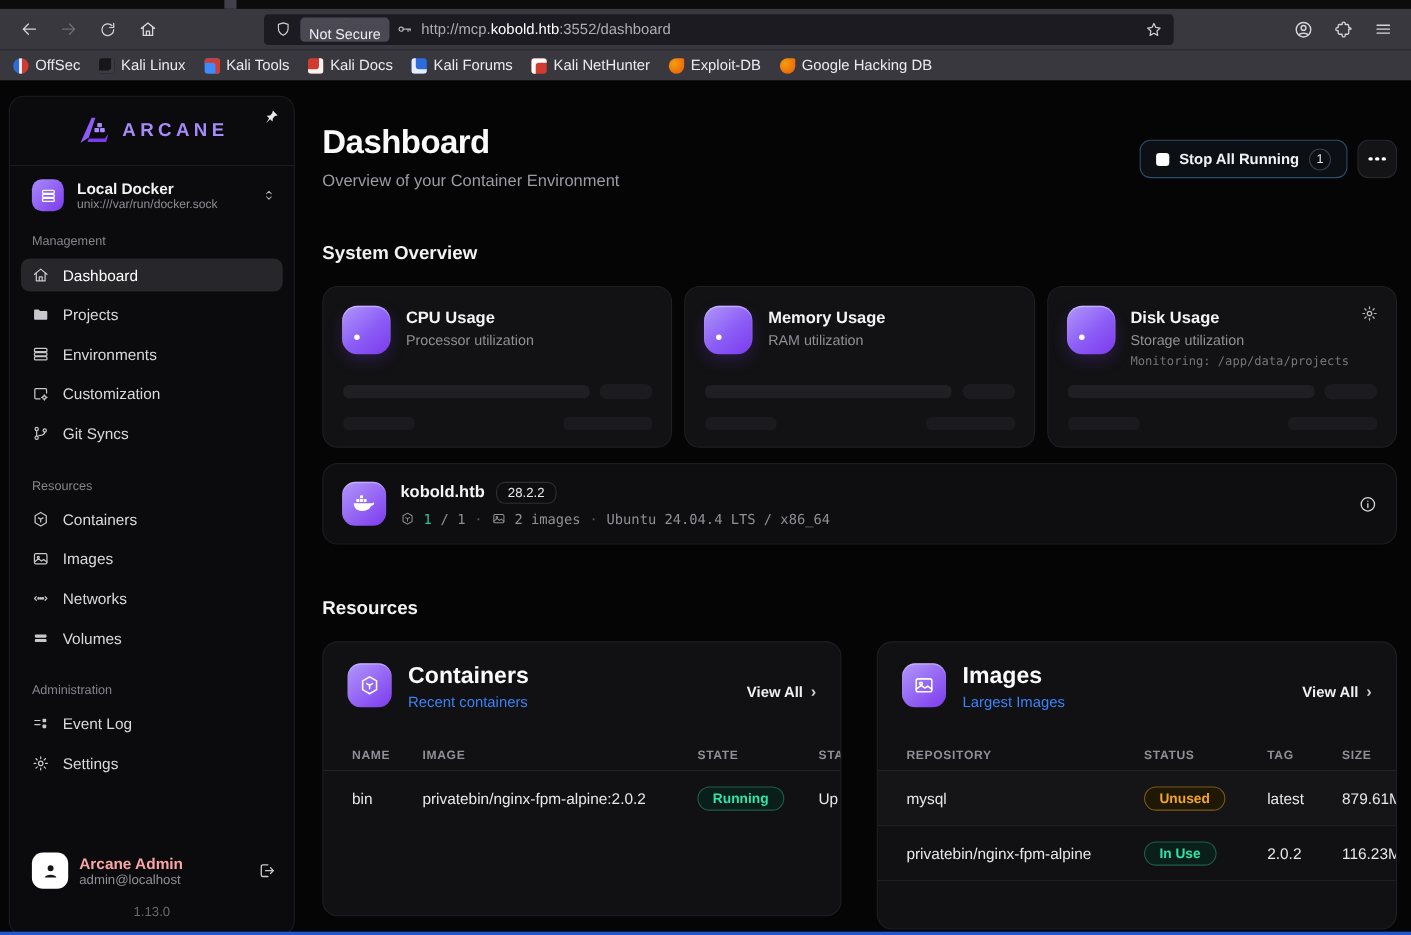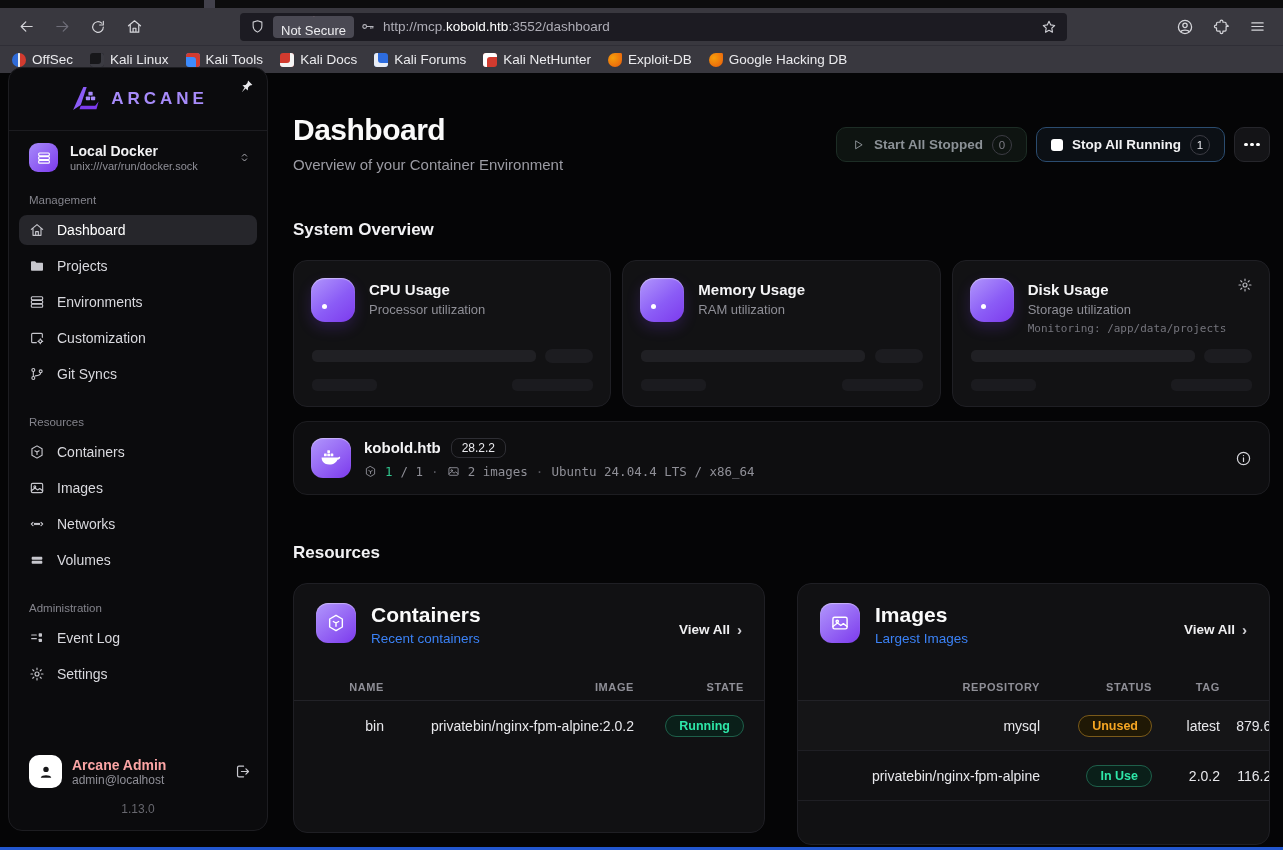--- a/index.html
+++ b/index.html
@@ -27,21 +27,21 @@
   .bm-ic { width:14px; height:14px; border-radius:3px; flex:0 0 auto; }
   .bm-ic.offsec { border-radius:50%; background:linear-gradient(90deg,#2f6bd8 40%,#e8eaed 40% 60%,#d23b2f 60%); }
   .bm-ic.kali { background:#17171a; box-shadow:inset -3px -3px 0 #3b3b42; }
   .bm-ic.ktools { background:#3d8bfd; box-shadow:inset -4px 4px 0 #d23b2f; }
   .bm-ic.kdocs { background:#d23b2f; box-shadow:inset -4px -4px 0 #f4f4f4; }
   .bm-ic.kforums { background:#2d6cdf; box-shadow:inset 4px -4px 0 #e9edf5; }
   .bm-ic.knh { background:#d23b2f; box-shadow:inset 4px 4px 0 #fff; }
   .bm-ic.edb, .bm-ic.ghdb { background:radial-gradient(circle at 35% 35%, #f59e0b, #e8590c); border-radius:50% 10% 50% 50%; }
 
   
-  .sidebar { position:absolute; left:8px; top:67px; width:260px; height:764px; background:#0b0b0d; border:1px solid #1d1d21; border-radius:14px; display:flex; flex-direction:column; overflow:hidden; }
+  .sidebar { position:absolute; left:8px; top:87px; width:260px; height:764px; background:#0b0b0d; border:1px solid #1d1d21; border-radius:14px; display:flex; flex-direction:column; overflow:hidden; }
   .brand-row { position:relative; height:63px; display:flex; align-items:center; justify-content:center; gap:9px; border-bottom:1px solid #1c1c20; }
   .wordmark { color:#a78bfa; font-size:17px; font-weight:800; letter-spacing:4px; }
   .pin { position:absolute; right:13px; top:11px; color:#e8e8ec; }
   .env-row { display:flex; align-items:center; gap:12px; padding:12px 16px 12px 20px; }
   .env-ic { width:29px; height:29px; border-radius:9px; background:linear-gradient(135deg,#a78bfa,#7c3aed); display:flex; align-items:center; justify-content:center; color:#fff; }
   .env-name { font-size:14px; font-weight:700; color:#f2f2f4; }
   .env-sock { font-size:11px; color:#8f8f97; margin-top:1px; }
   .env-chevrons { margin-left:auto; color:#b9b9c0; }
   .sec-label { font-size:11.5px; color:#84848c; padding:10px 20px 6px; }
   .nav-item { display:flex; align-items:center; gap:12px; height:30px; margin:3px 10px; padding:0 10px; border-radius:8px; color:#d9d9de; font-size:14px; }
@@ -101,21 +101,21 @@
   .res-row { display:flex; gap:32px; margin-top:20px; align-items:flex-start; }
   .res-card { background:#111113; border:1px solid #1f1f24; border-radius:14px; overflow:hidden; }
   .card-containers { width:472px; height:250px; }
   .card-images { width:473px; height:262px; }
   .card-head { display:flex; gap:15px; padding:19px 22px 0 22px; }
   .cicon { width:40px; height:40px; border-radius:12px; background:linear-gradient(140deg,#b197fc,#7c3aed); box-shadow:inset 0 1px 1px rgba(255,255,255,.4); display:flex; align-items:center; justify-content:center; color:#fff; flex:0 0 auto; }
   .card-title { font-size:21px; font-weight:800; color:#fafafa; }
   .card-sub { font-size:13.5px; color:#3b82f6; margin-top:4px; }
   .view-all { margin-left:auto; display:flex; align-items:center; gap:7px; margin-top:10px; color:#f0f0f2; font-size:13.5px; font-weight:600; }
   .va-ch { color:#cfcfd4; font-size:15px; }
-  .tbl { margin-top:27px;text-align:right; }
+  .tbl { margin-top:27px; }
   .trow { display:flex; align-items:center; }
   .thead { height:28px; border-bottom:1px solid #222227; }
   .th { font-size:11px; font-weight:600; letter-spacing:.6px; color:#8f8f97; white-space:nowrap; }
   .td { font-size:14px; color:#e8e8ec; white-space:nowrap; }
   .c-col1 { width:90px; padding-left:26px; flex:0 0 auto; }
   .c-col2 { width:250px; flex:0 0 auto; }
   .c-col3 { width:110px; flex:0 0 auto; }
   .c-col4 { width:120px; flex:0 0 auto; }
   .i-col1 { width:242px; padding-left:26px; flex:0 0 auto; }
   .i-col2 { width:112px; flex:0 0 auto; }
@@ -384,27 +384,20 @@
   </aside>
 
   <main class="main">
 
     <div class="head-row">
       <div>
         <div class="page-title">Dashboard</div>
         <div class="page-sub">Overview of your Container Environment</div>
       </div>
       <div class="head-actions">
-        <div class="btn btn-start">
-          <svg class="icon-stroke" width="14" height="14" viewBox="0 0 24 24">
-              <path d="M8 5.5v13l10.5-6.5z"></path>
-            </svg>
-          <span>Start All Stopped</span>
-          <span class="count-badge count-dim">0</span>
-        </div>
         <div class="btn btn-stop">
           <span class="stop-square"></span>
           <span>Stop All Running</span>
           <span class="count-badge count-lit">1</span>
         </div>
         <div class="btn-more">
           <span class="dot3"></span>
             <span class="dot3"></span>
             <span class="dot3"></span>
         </div>

